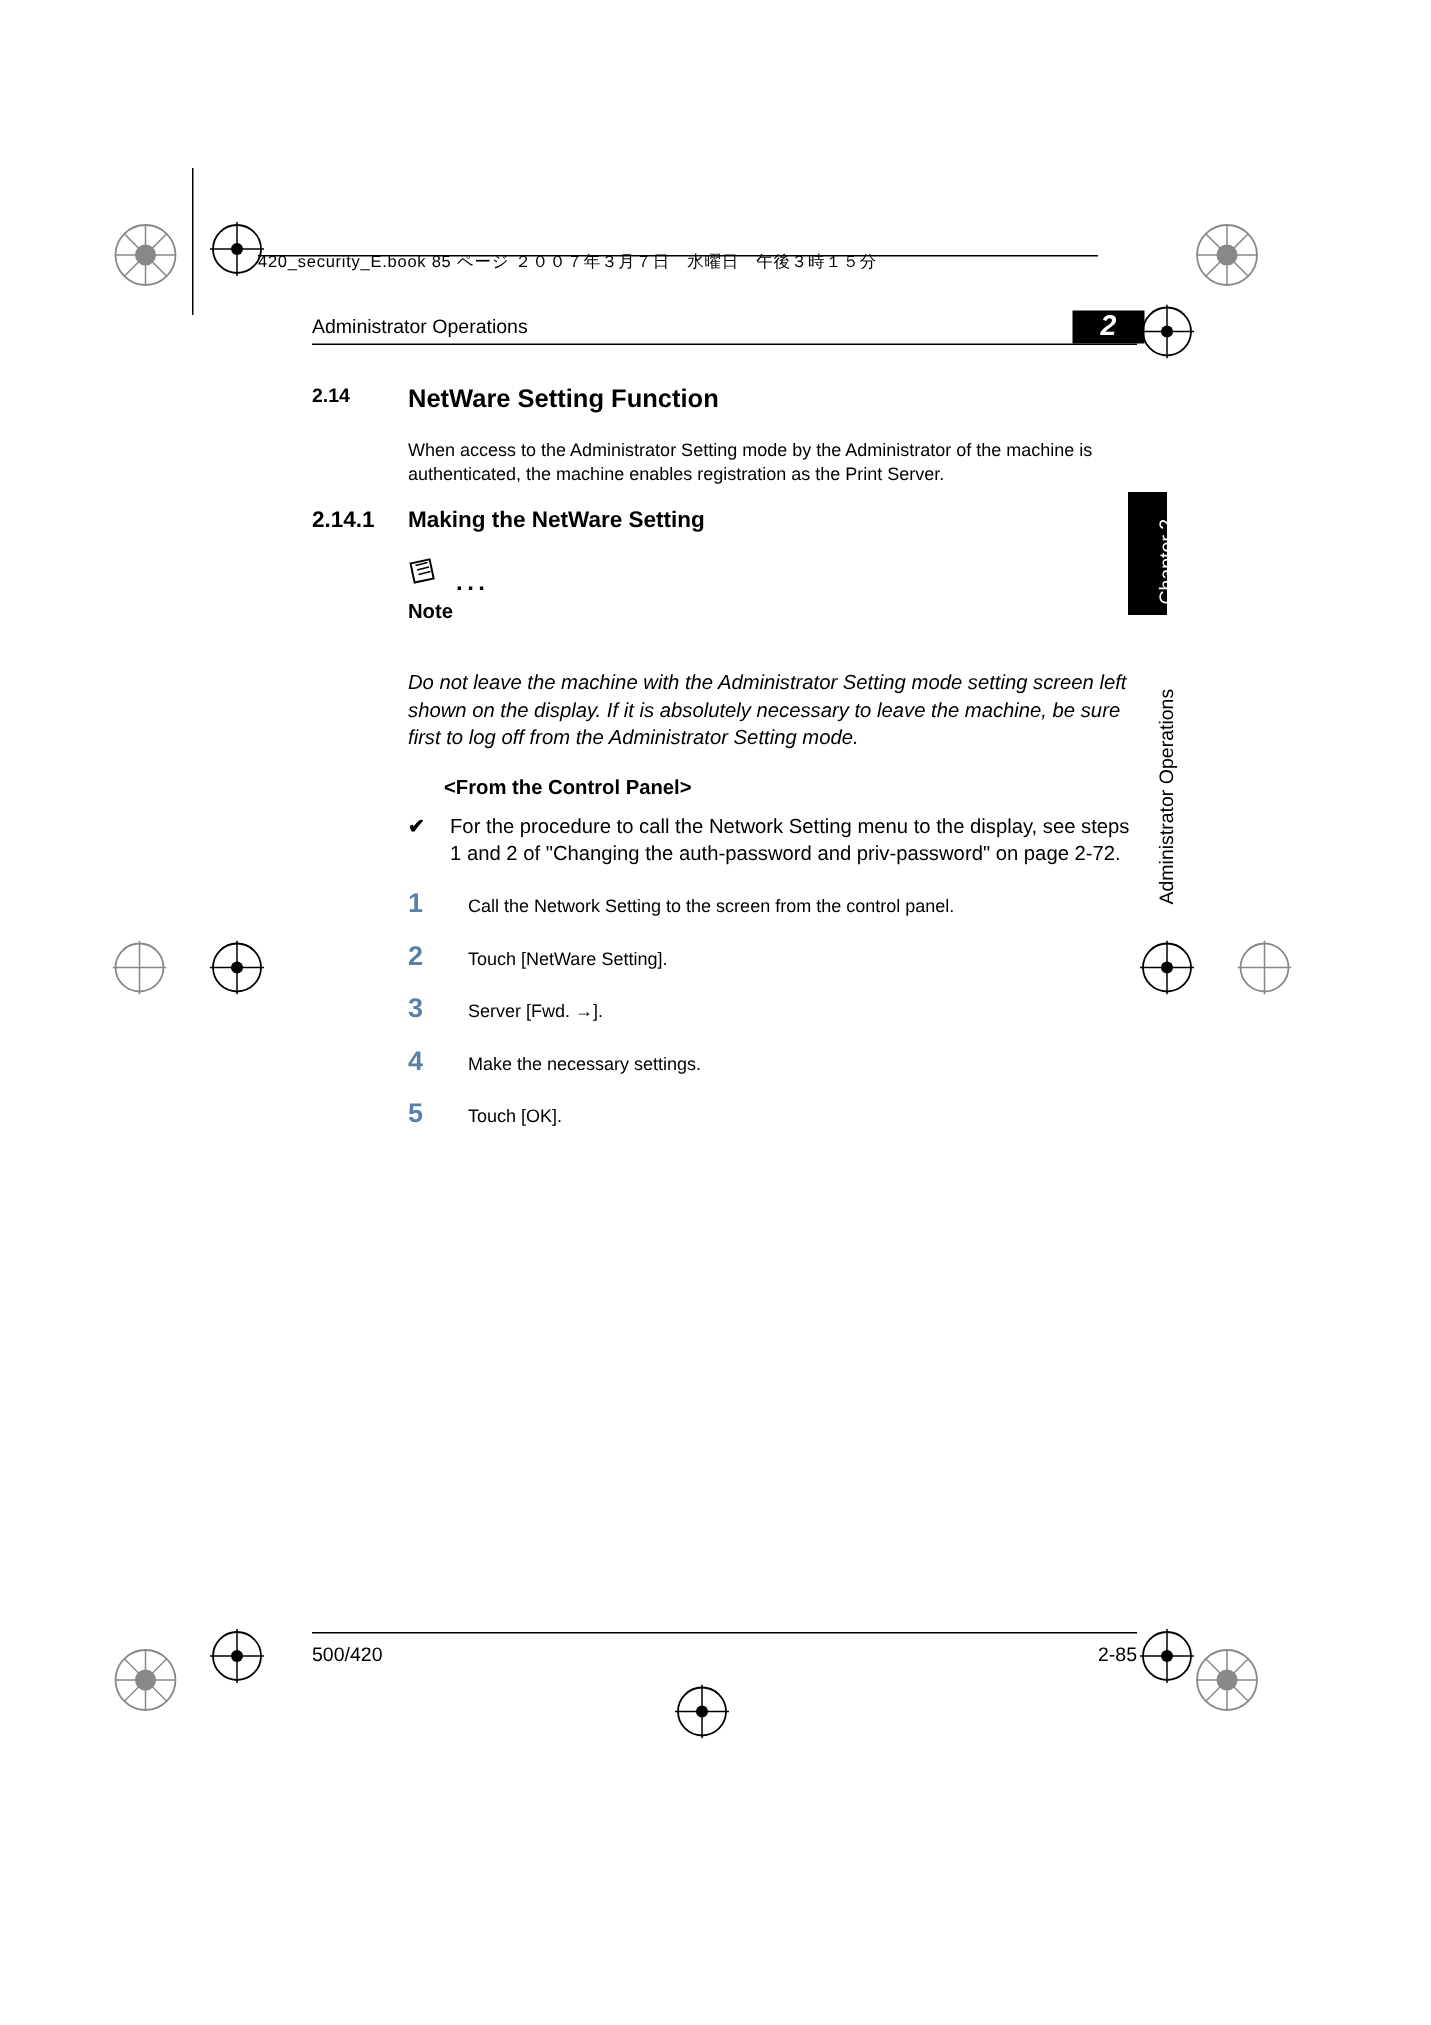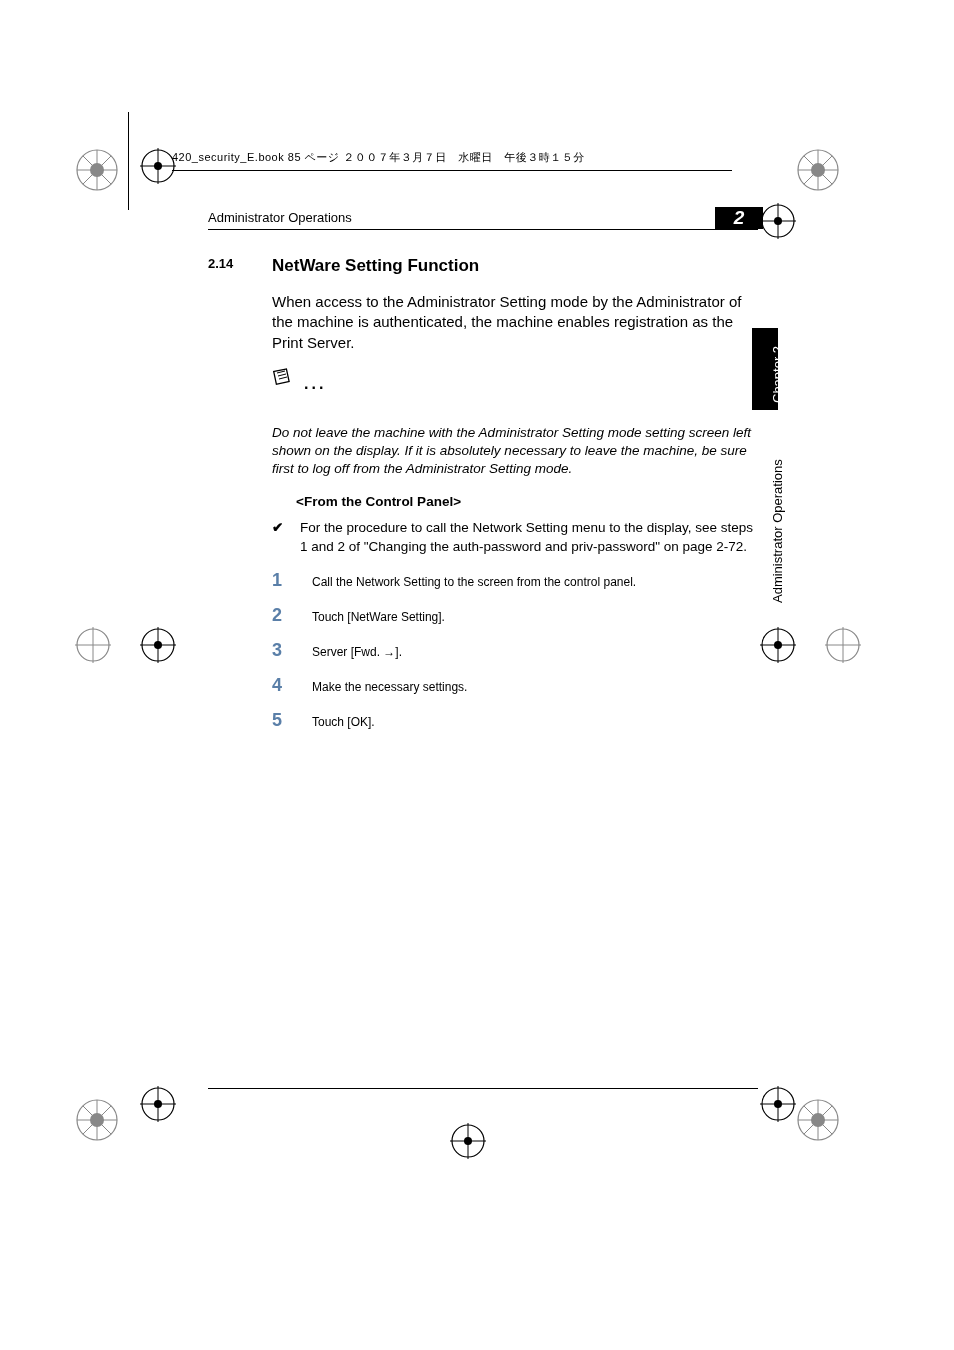--- a/index.html
+++ b/index.html
@@ -24,21 +24,21 @@
     .page-header-line {
       position: absolute;
       left: 172px;
       top: 170px;
       width: 560px;
       border-top: 0.8px solid #000;
     }
     .page-header-text {
       position: absolute;
       left: 172px;
-      top: 150px;
+      top: 167px;
       font-size: 11px;
       letter-spacing: 0.5px;
       color: #000;
       font-family: "Helvetica", Arial, sans-serif;
     }
     .vline-top {
       position: absolute;
       left: 128px;
       top: 112px;
       width: 0;
@@ -82,21 +82,21 @@
       font-weight: bold;
       font-size: 13px;
       width: 46px;
     }
     .h1-title {
       font-weight: bold;
       font-size: 17px;
     }
     .body-para {
       margin-left: 64px;
-      font-size: 15px;
+      font-size: 12px;
       line-height: 1.35;
       margin-bottom: 14px;
       margin-top: 16px;
     }
     .h2-row {
       display: flex;
       gap: 18px;
       margin-bottom: 16px;
     }
     .h2-num {
@@ -350,33 +350,38 @@
   <div class="running-head">Administrator Operations</div>
   <div class="rule"></div>
   <div class="chapter-badge">2</div>
 
   <div class="h1-row">
     <div class="h1-num">2.14</div>
     <div class="h1-title">NetWare Setting Function</div>
   </div>
   <div class="body-para">When access to the Administrator Setting mode by the Administrator of the machine is authenticated, the machine enables registration as the Print Server.</div>
 
+  <div class="h2-row">
+    <div class="h2-num">2.14.1</div>
+    <div class="h2-title">Making the NetWare Setting</div>
+  </div>
 
   <div class="note-block">
     <div class="note-icon-row">
       <span>
         <svg width="26" height="22">
             <rect x="3" y="3" width="13" height="13" fill="none" stroke="#000" stroke-width="1.3" transform="rotate(-12 10 10)"></rect>
             <line x1="5" y1="6" x2="13" y2="4" stroke="#000"></line>
             <line x1="6" y1="9" x2="14" y2="7" stroke="#000"></line>
             <line x1="7" y1="12" x2="15" y2="10" stroke="#000"></line>
           </svg>
       </span>
       <span style="font-weight:bold;font-size:16px;letter-spacing:3px;">...</span>
     </div>
+    <div class="note-label">Note</div>
     <div class="note-text">Do not leave the machine with the Administrator Setting mode setting screen left shown on the display. If it is absolutely necessary to leave the machine, be sure first to log off from the Administrator Setting mode.</div>
   </div>
 
   <div class="sub-head">&lt;From the Control Panel&gt;</div>
 
   <div class="check-row">
     <div class="check-mark">✔</div>
     <div>For the procedure to call the Network Setting menu to the display, see steps 1 and 2 of "Changing the auth-password and priv-password" on page 2-72.</div>
   </div>
 
@@ -397,13 +402,17 @@
     <div class="step-text">Make the necessary settings.</div>
   </div>
   <div class="step-row">
     <div class="step-num">5</div>
     <div class="step-text">Touch [OK].</div>
   </div>
 </div>
 
 <div class="footer">
   <div class="footer-rule"></div>
+  <div class="footer-text">
+    <span>500/420</span>
+    <span>2-85</span>
+  </div>
 </div>
 
 </body></html>

